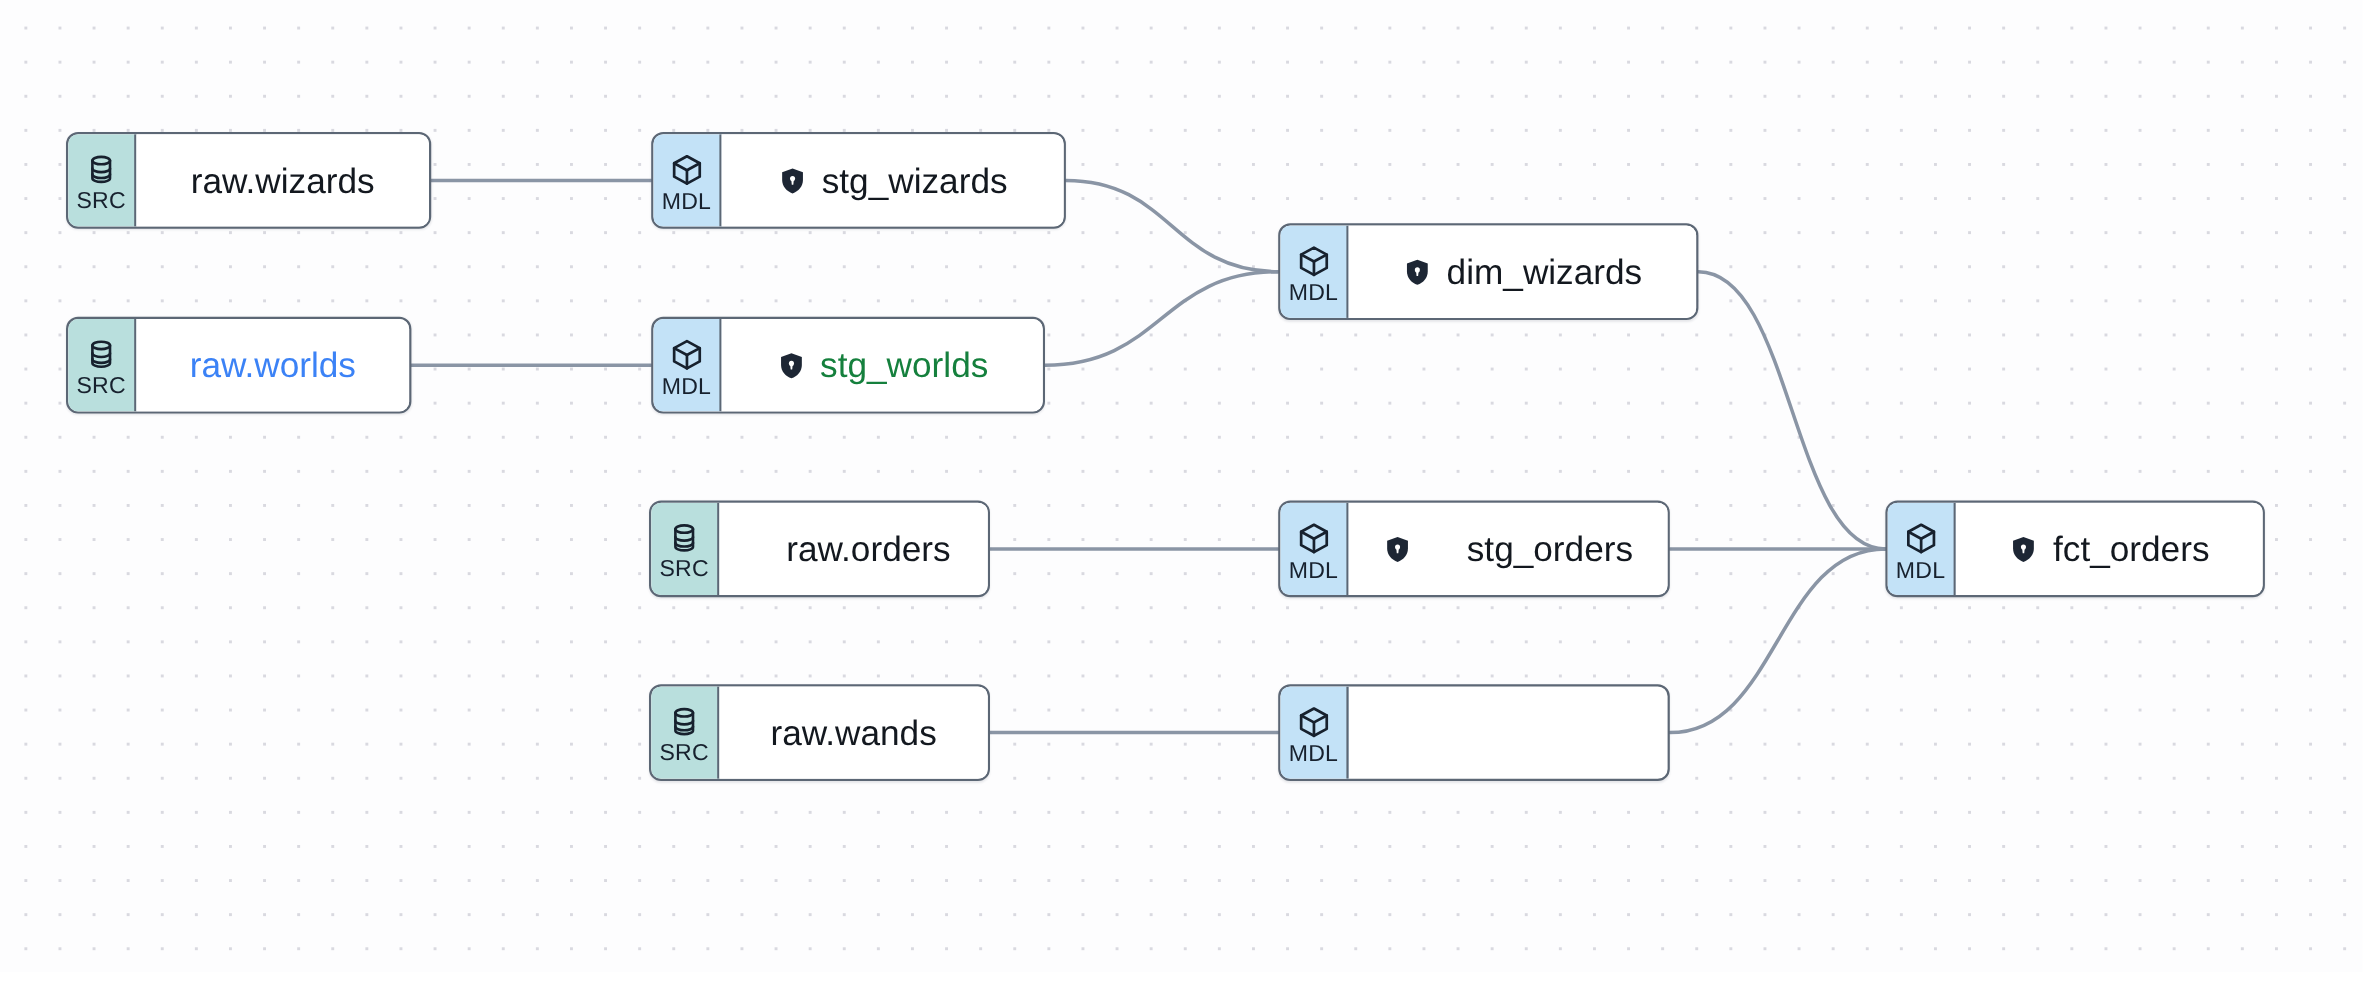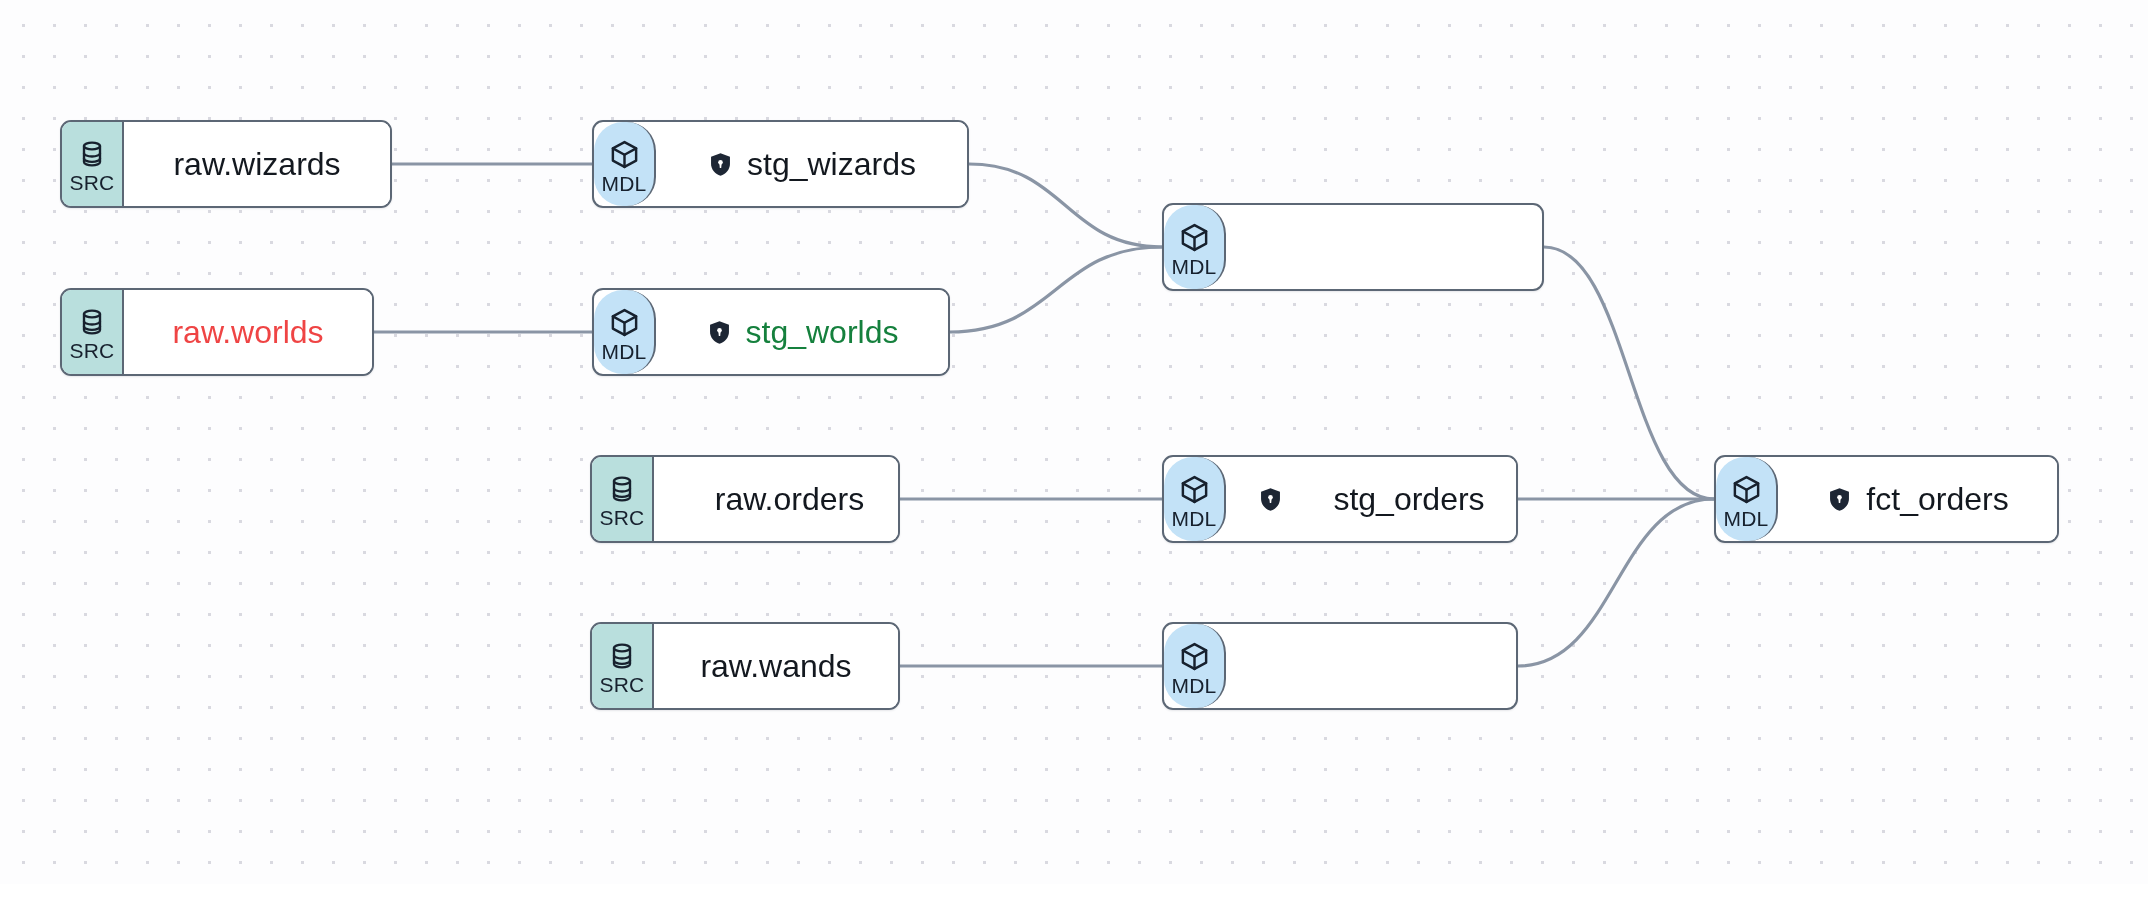--- a/index.html
+++ b/index.html
@@ -47,21 +47,21 @@
     flex-direction: column;
     align-items: center;
     justify-content: center;
     box-sizing: border-box;
     width: 62px;
     flex: 0 0 62px;
     border-right: 2.2px solid #5c6775;
     padding-top: 4px;
   }
   .node.src .badge { background: #b9dfdd; }
-  .node.mdl .badge { background: #c3e2f7; border-radius: 29px; }
+  .node.mdl .badge { background: #c3e2f7; }
   .badge-icon {
     display: block;
     line-height: 0;
   }
   .badge-label {
     font-size: 21px;
     line-height: 1;
     color: #17212e;
     letter-spacing: 0.2px;
     margin-top: 3px;
@@ -124,21 +124,21 @@
         <div class="badge" style="border-right-color: rgb(92, 103, 117);">
           <span class="badge-icon"><svg width="30" height="30" viewBox="0 0 24 24" fill="none" stroke="#17212e" stroke-width="1.9" stroke-linecap="round" stroke-linejoin="round">
               <ellipse cx="12" cy="5.6" rx="6.4" ry="2.7"></ellipse>
               <path d="M5.6 5.6 v12.8 c0 1.5 2.9 2.7 6.4 2.7 s6.4 -1.2 6.4 -2.7 V5.6"></path>
               <path d="M5.6 11.3 c0 1.5 2.9 2.7 6.4 2.7 s6.4 -1.2 6.4 -2.7"></path>
               <path d="M5.6 15.6 c0 1.5 2.9 2.7 6.4 2.7 s6.4 -1.2 6.4 -2.7"></path>
             </svg></span>
           <span class="badge-label">SRC</span>
         </div>
         <div class="body">
-          <span class="node-label" style="color: #ef4444;">raw.worlds</span>
+          <span class="node-label" style="color: #3b82f6;">raw.worlds</span>
         </div>
       </div>
       <div class="node src" style="left: 590px; top: 455px; width: 310px; height: 88px; border-color: rgb(92, 103, 117);">
         <div class="badge" style="border-right-color: rgb(92, 103, 117);">
           <span class="badge-icon"><svg width="30" height="30" viewBox="0 0 24 24" fill="none" stroke="#17212e" stroke-width="1.9" stroke-linecap="round" stroke-linejoin="round">
               <ellipse cx="12" cy="5.6" rx="6.4" ry="2.7"></ellipse>
               <path d="M5.6 5.6 v12.8 c0 1.5 2.9 2.7 6.4 2.7 s6.4 -1.2 6.4 -2.7 V5.6"></path>
               <path d="M5.6 11.3 c0 1.5 2.9 2.7 6.4 2.7 s6.4 -1.2 6.4 -2.7"></path>
               <path d="M5.6 15.6 c0 1.5 2.9 2.7 6.4 2.7 s6.4 -1.2 6.4 -2.7"></path>
             </svg></span>
@@ -228,20 +228,28 @@
       </div>
       <div class="node mdl" style="left: 1162px; top: 203px; width: 382px; height: 88px; border-color: rgb(92, 103, 117);">
         <div class="badge" style="border-right-color: rgb(92, 103, 117);">
           <span class="badge-icon"><svg width="31" height="31" viewBox="0 0 24 24" fill="none" stroke="#17212e" stroke-width="1.9" stroke-linecap="round" stroke-linejoin="round">
               <path d="M12 2.4 L21 7.3 V16.7 L12 21.6 L3 16.7 V7.3 Z"></path>
               <path d="M3 7.3 L12 12.2 L21 7.3"></path>
               <path d="M12 12.2 V21.6"></path>
             </svg></span>
           <span class="badge-label">MDL</span>
         </div>
+        <div class="body">
+          <span class="shield-icon"><svg width="27" height="27" viewBox="0 0 24 24">
+              <path d="M12 1.9 L20.4 5 v6.3 c0 5.2 -3.6 9.2 -8.4 10.8 C7.2 20.5 3.6 16.5 3.6 11.3 V5 Z" fill="#1d2634"></path>
+              <circle cx="12" cy="10.1" r="2.05" fill="#ffffff"></circle>
+              <path d="M10.95 10.6 h2.1 l-0.42 4.4 h-1.26 Z" fill="#ffffff"></path>
+            </svg></span>
+          <span class="node-label" style="color: rgb(19, 24, 31);">dim_wizards</span>
+        </div>
       </div>
       <div class="node mdl" style="left: 1714px; top: 455px; width: 345px; height: 88px; border-color: rgb(92, 103, 117);">
         <div class="badge" style="border-right-color: rgb(92, 103, 117);">
           <span class="badge-icon"><svg width="31" height="31" viewBox="0 0 24 24" fill="none" stroke="#17212e" stroke-width="1.9" stroke-linecap="round" stroke-linejoin="round">
               <path d="M12 2.4 L21 7.3 V16.7 L12 21.6 L3 16.7 V7.3 Z"></path>
               <path d="M3 7.3 L12 12.2 L21 7.3"></path>
               <path d="M12 12.2 V21.6"></path>
             </svg></span>
           <span class="badge-label">MDL</span>
         </div>

